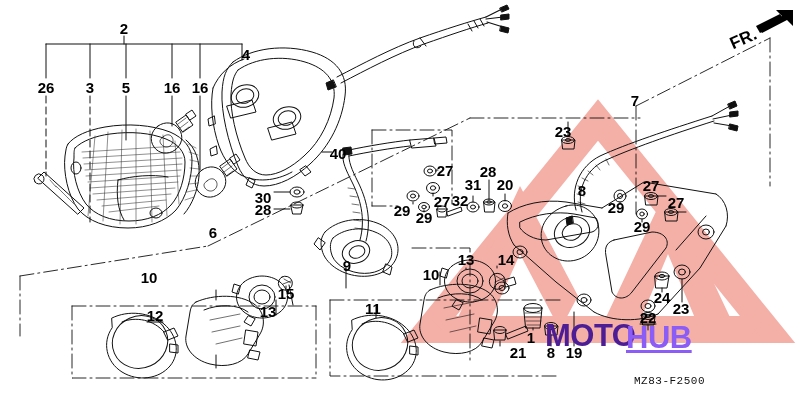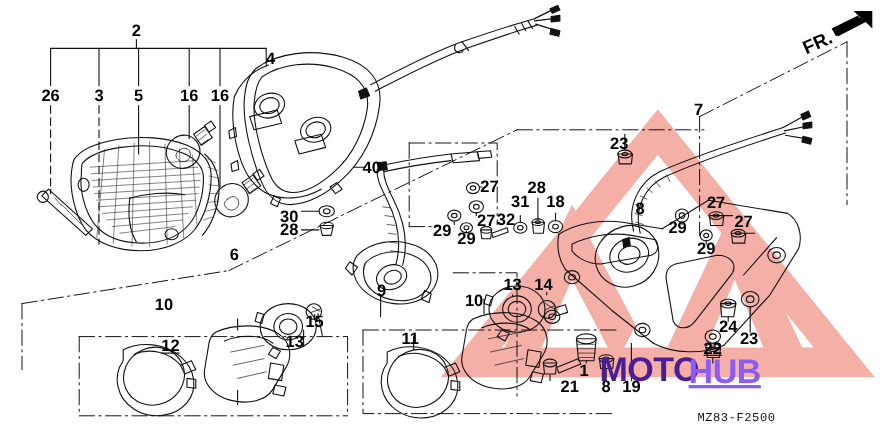--- a/index.html
+++ b/index.html
@@ -405,35 +405,35 @@
       <div class="lbl" style="left: 263px; top: 209px;">28</div>
       <div class="lbl" style="left: 213px; top: 232px;">6</div>
       <div class="lbl" style="left: 347px; top: 265px;">9</div>
       <div class="lbl" style="left: 402px; top: 210px;">29</div>
       <div class="lbl" style="left: 424px; top: 217px;">29</div>
       <div class="lbl" style="left: 445px; top: 170px;">27</div>
       <div class="lbl" style="left: 442px; top: 201px;">27</div>
       <div class="lbl" style="left: 460px; top: 200px;">32</div>
       <div class="lbl" style="left: 473px; top: 184px;">31</div>
       <div class="lbl" style="left: 488px; top: 171px;">28</div>
-      <div class="lbl" style="left: 505px; top: 184px;">18</div>
+      <div class="lbl" style="left: 505px; top: 184px;">20</div>
       <div class="lbl" style="left: 563px; top: 131px;">23</div>
       <div class="lbl" style="left: 635px; top: 100px;">7</div>
       <div class="lbl" style="left: 582px; top: 190px;">8</div>
       <div class="lbl" style="left: 651px; top: 185px;">27</div>
       <div class="lbl" style="left: 676px; top: 202px;">27</div>
       <div class="lbl" style="left: 616px; top: 207px;">29</div>
       <div class="lbl" style="left: 642px; top: 226px;">29</div>
       <div class="lbl" style="left: 149px; top: 277px;">10</div>
       <div class="lbl" style="left: 155px; top: 315px; text-decoration: underline;">12</div>
       <div class="lbl" style="left: 268px; top: 311px;">13</div>
       <div class="lbl" style="left: 286px; top: 293px;">15</div>
       <div class="lbl" style="left: 431px; top: 274px;">10</div>
       <div class="lbl" style="left: 466px; top: 259px;">13</div>
-      <div class="lbl" style="left: 494px; top: 259px;">14</div>
+      <div class="lbl" style="left: 506px; top: 259px;">14</div>
       <div class="lbl" style="left: 373px; top: 308px; text-align: right;">11</div>
       <div class="lbl" style="left: 518px; top: 352px;">21</div>
       <div class="lbl" style="left: 531px; top: 337px;">1</div>
       <div class="lbl" style="left: 551px; top: 352px;">8</div>
       <div class="lbl" style="left: 574px; top: 352px; text-align: center;">19</div>
       <div class="lbl" style="left: 648px; top: 317px; text-decoration: underline;">22</div>
       <div class="lbl" style="left: 662px; top: 297px;">24</div>
       <div class="lbl" style="left: 681px; top: 308px;">23</div>
     </div>
 

